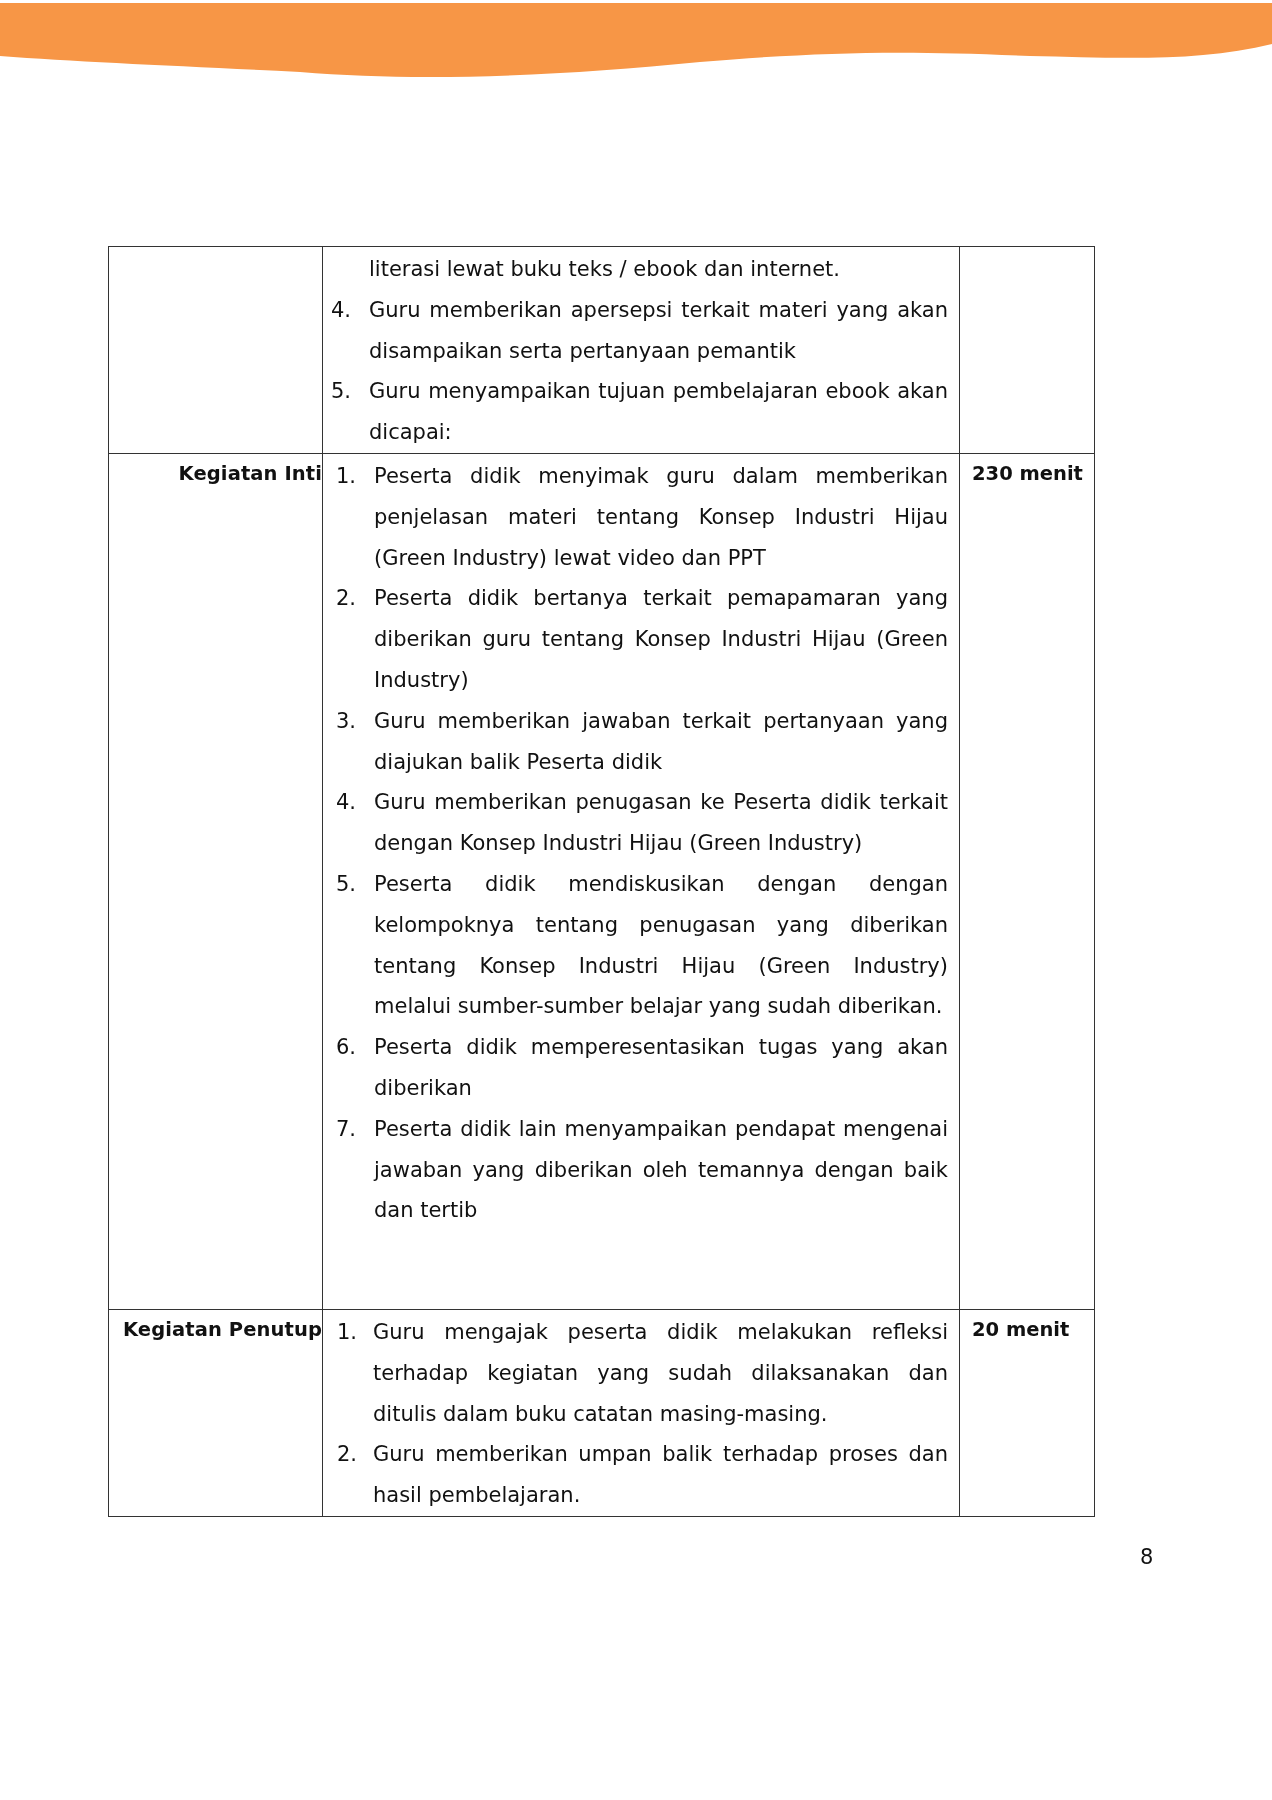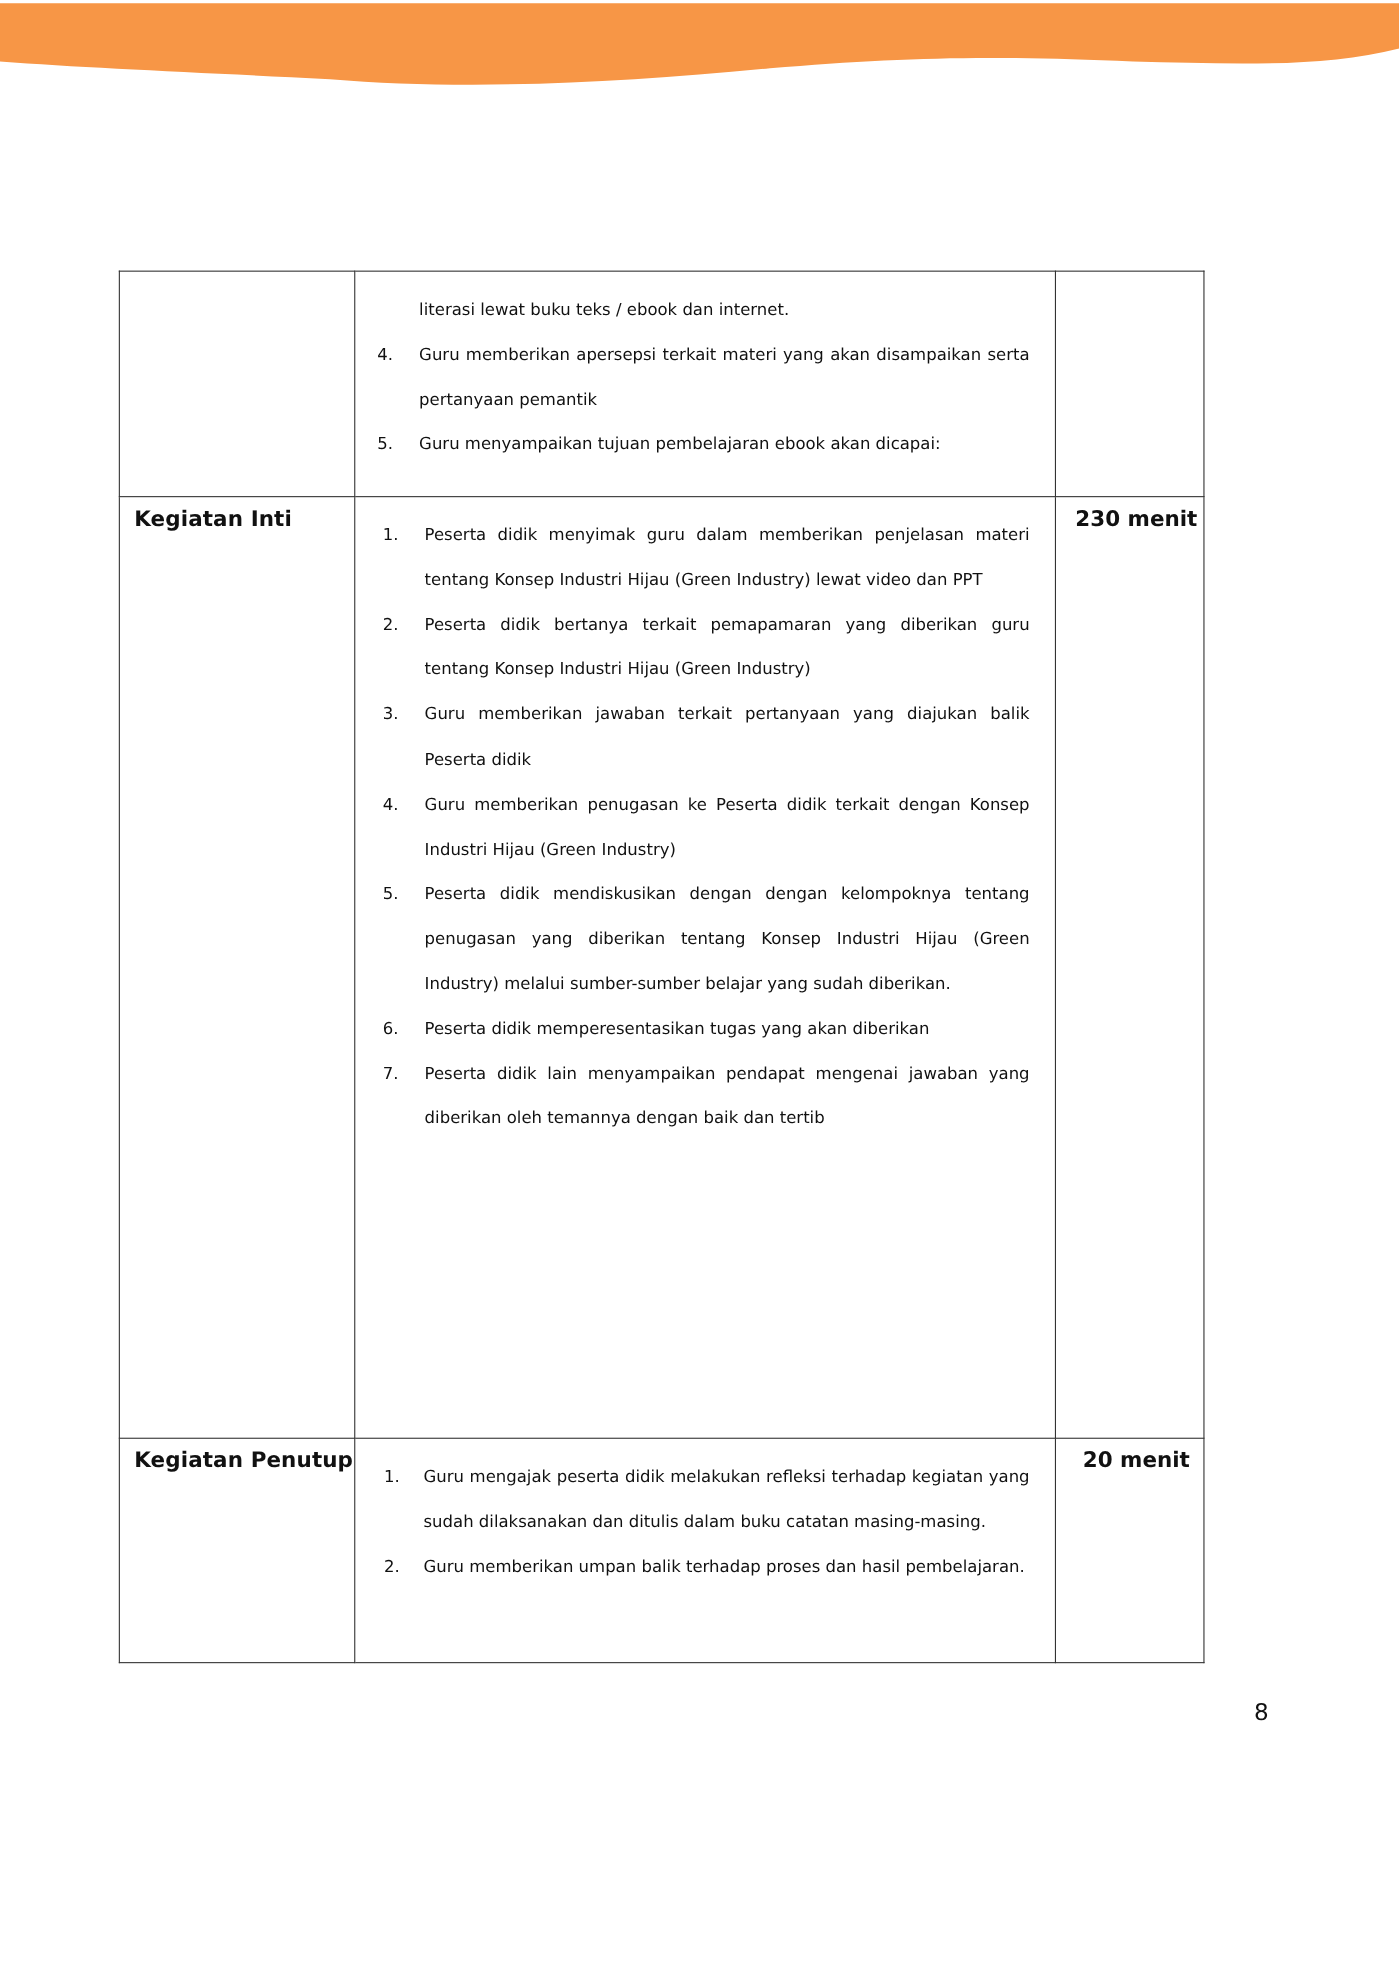--- a/index.html
+++ b/index.html
@@ -1,26 +1,26 @@
 <!DOCTYPE html>
 <html><head>
 <meta charset="utf-8">
 <style>
   html, body { margin:0; padding:0; }
   body { width:1272px; height:1800px; background:#ffffff; position:relative; overflow:hidden;
          font-family:"DejaVu Sans", "Liberation Sans", sans-serif; color:#111; }
   .wave { position:absolute; left:0; top:0; width:1272px; height:90px; }
   table.rpp { position:absolute; left:108px; top:246px; border-collapse:collapse; table-layout:fixed; }
   table.rpp td { border:1.5px solid #333; vertical-align:top; padding:0; }
-  td.c1 { width:213px; }
+  td.c1 { width:213px;text-align:right; }
   td.c2 { width:636px; }
   td.c3 { width:134px; }
   .lbl { font-weight:bold; font-size:19.5px; padding:8px 0 0 13px; letter-spacing:0.1px; }
-  .dur { font-weight:bold; font-size:19.5px; padding:8px 0 0 12px;text-align:center; }
-  .list { margin:12px; padding:0; list-style:none; font-size:15px; line-height:40.8px; }
+  .dur { font-weight:bold; font-size:19.5px; padding:8px 0 0 12px; }
+  .list { margin:0; padding:0; list-style:none; font-size:21px; line-height:40.8px; }
   .item { position:relative; text-align:justify; padding-right:11px; }
   .item .num { position:absolute; top:0; }
   .row1 .item, .row1 .cont { padding-left:46px; }
   .row1 .item .num { left:8px; }
   .row1 .cont { padding-left:46px; }
   .row2 .item { padding-left:51px; }
   .row2 .item .num { left:13px; }
   .row3 .item { padding-left:50px; }
   .row3 .item .num { left:14px; }
   .row1 td.c2, .row2 td.c2, .row3 td.c2 { padding-top:2px; padding-bottom:0; }

